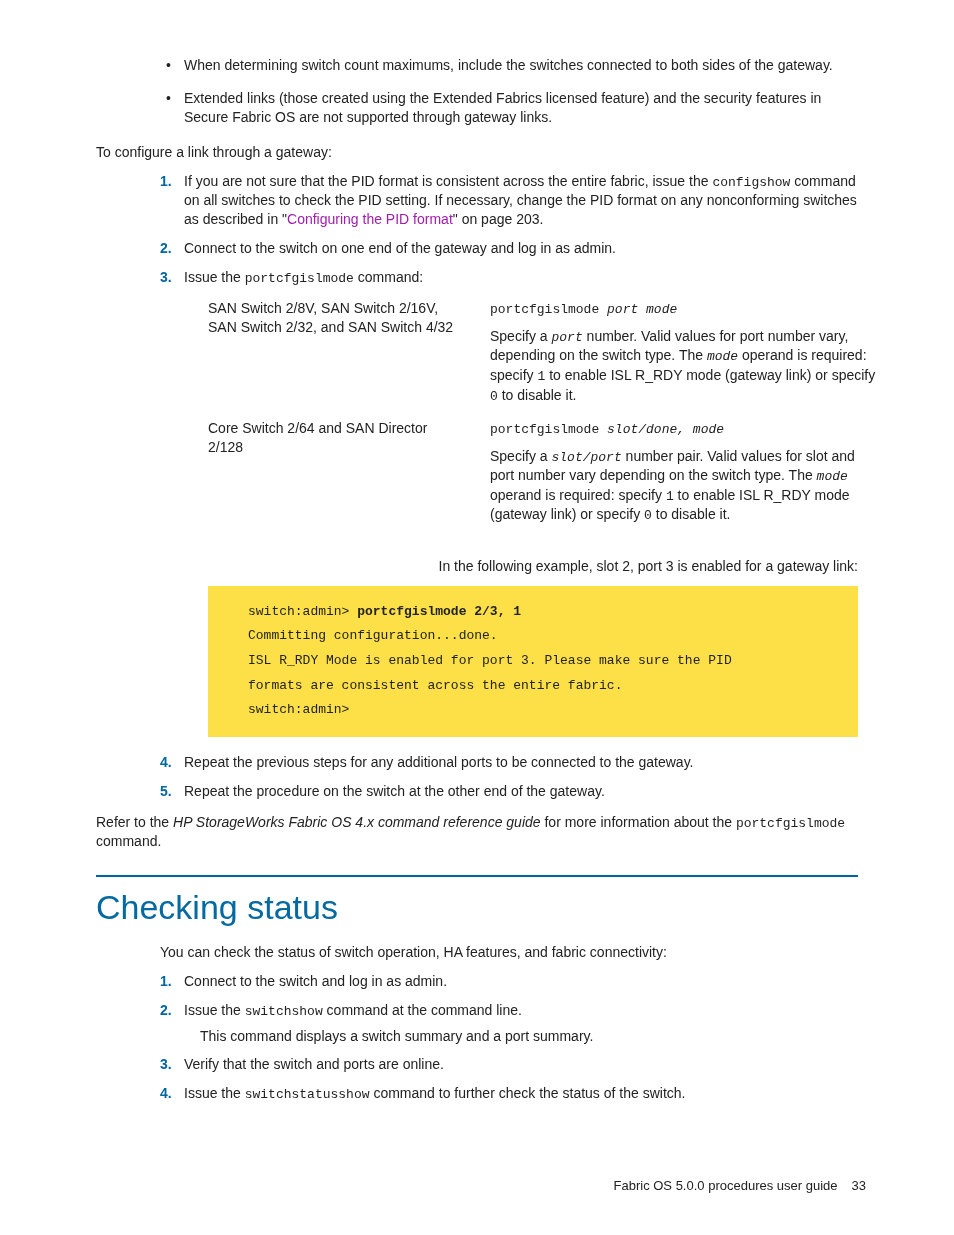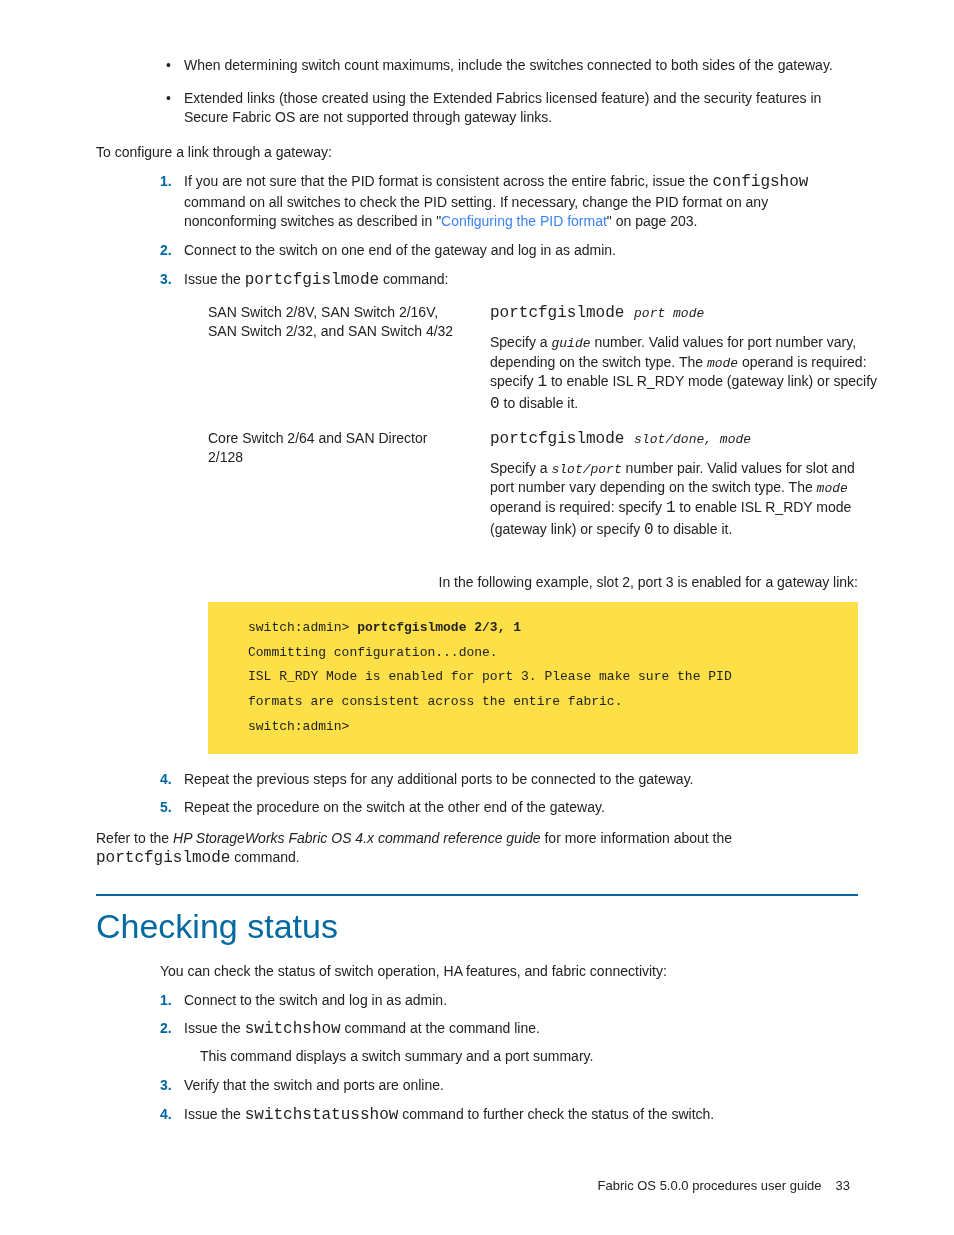--- a/index.html
+++ b/index.html
@@ -58,29 +58,29 @@
     counter-increment: step;
     content: counter(step) ".";
     position: absolute;
     left: 0;
     top: 0;
     color: #0066a1;
     font-weight: 700;
   }
   code, .mono {
     font-family: "Courier New", Courier, monospace;
-    font-size: 16px;
+    font-size: 13px;
   }
   .mono-i {
     font-family: "Courier New", Courier, monospace;
     font-size: 13px;
     font-style: italic;
   }
   a.xref {
-    color: #3b82f6;
+    color: #a21caf;
     text-decoration: none;
   }
   .cmd-table {
     display: table;
     width: 100%;
     margin: 6px 0 18px 24px;
     border-collapse: separate;
     border-spacing: 0 6px;
   }
   .cmd-row { display: table-row; }
@@ -111,21 +111,21 @@
     color: #0369a1;
     margin: 4px 0 12px 0;
   }
   .step-sub {
     margin: 6px 0 0 24px;
   }
   .italic { font-style: italic; }
   .footer {
     position: absolute;
     bottom: 40px;
-    right: 104px;
+    right: 88px;
     font-size: 13px;
   }
   .footer .pgnum { margin-left: 14px; }
 </style>
 </head>
 <body>
 
 <div class="page">
   <div class="content">
 
@@ -143,21 +143,21 @@
       <li>Connect to the switch on one end of the gateway and log in as admin.</li>
       <li>
         <span>Issue the </span><span class="mono">portcfgislmode</span><span> command:</span>
 
         <div class="cmd-table">
           <div class="cmd-row">
             <div class="cmd-left">SAN Switch 2/8V, SAN Switch 2/16V, SAN Switch 2/32, and SAN Switch 4/32</div>
             <div class="cmd-right">
               <p><span class="mono">portcfgislmode </span><span class="mono-i">port mode</span></p>
               <p>
-                <span>Specify a </span><span class="mono-i">guide</span><span> number. Valid values for port number vary, depending on the switch type. The </span><span class="mono-i">mode</span><span> operand is required: specify </span><span class="mono">1</span><span> to enable ISL R_RDY mode (gateway link) or specify </span><span class="mono">0</span><span> to disable it.</span>
+                <span>Specify a </span><span class="mono-i">port</span><span> number. Valid values for port number vary, depending on the switch type. The </span><span class="mono-i">mode</span><span> operand is required: specify </span><span class="mono">1</span><span> to enable ISL R_RDY mode (gateway link) or specify </span><span class="mono">0</span><span> to disable it.</span>
               </p>
             </div>
           </div>
           <div class="cmd-row">
             <div class="cmd-left">Core Switch 2/64 and SAN Director 2/128</div>
             <div class="cmd-right">
               <p><span class="mono">portcfgislmode </span><span class="mono-i">slot/done, mode</span></p>
               <p>
                 <span>Specify a </span><span class="mono-i">slot/port</span><span> number pair. Valid values for slot and port number vary depending on the switch type. The </span><span class="mono-i">mode</span><span> operand is required: specify </span><span class="mono">1</span><span> to enable ISL R_RDY mode (gateway link) or specify </span><span class="mono">0</span><span> to disable it.</span>
               </p>

